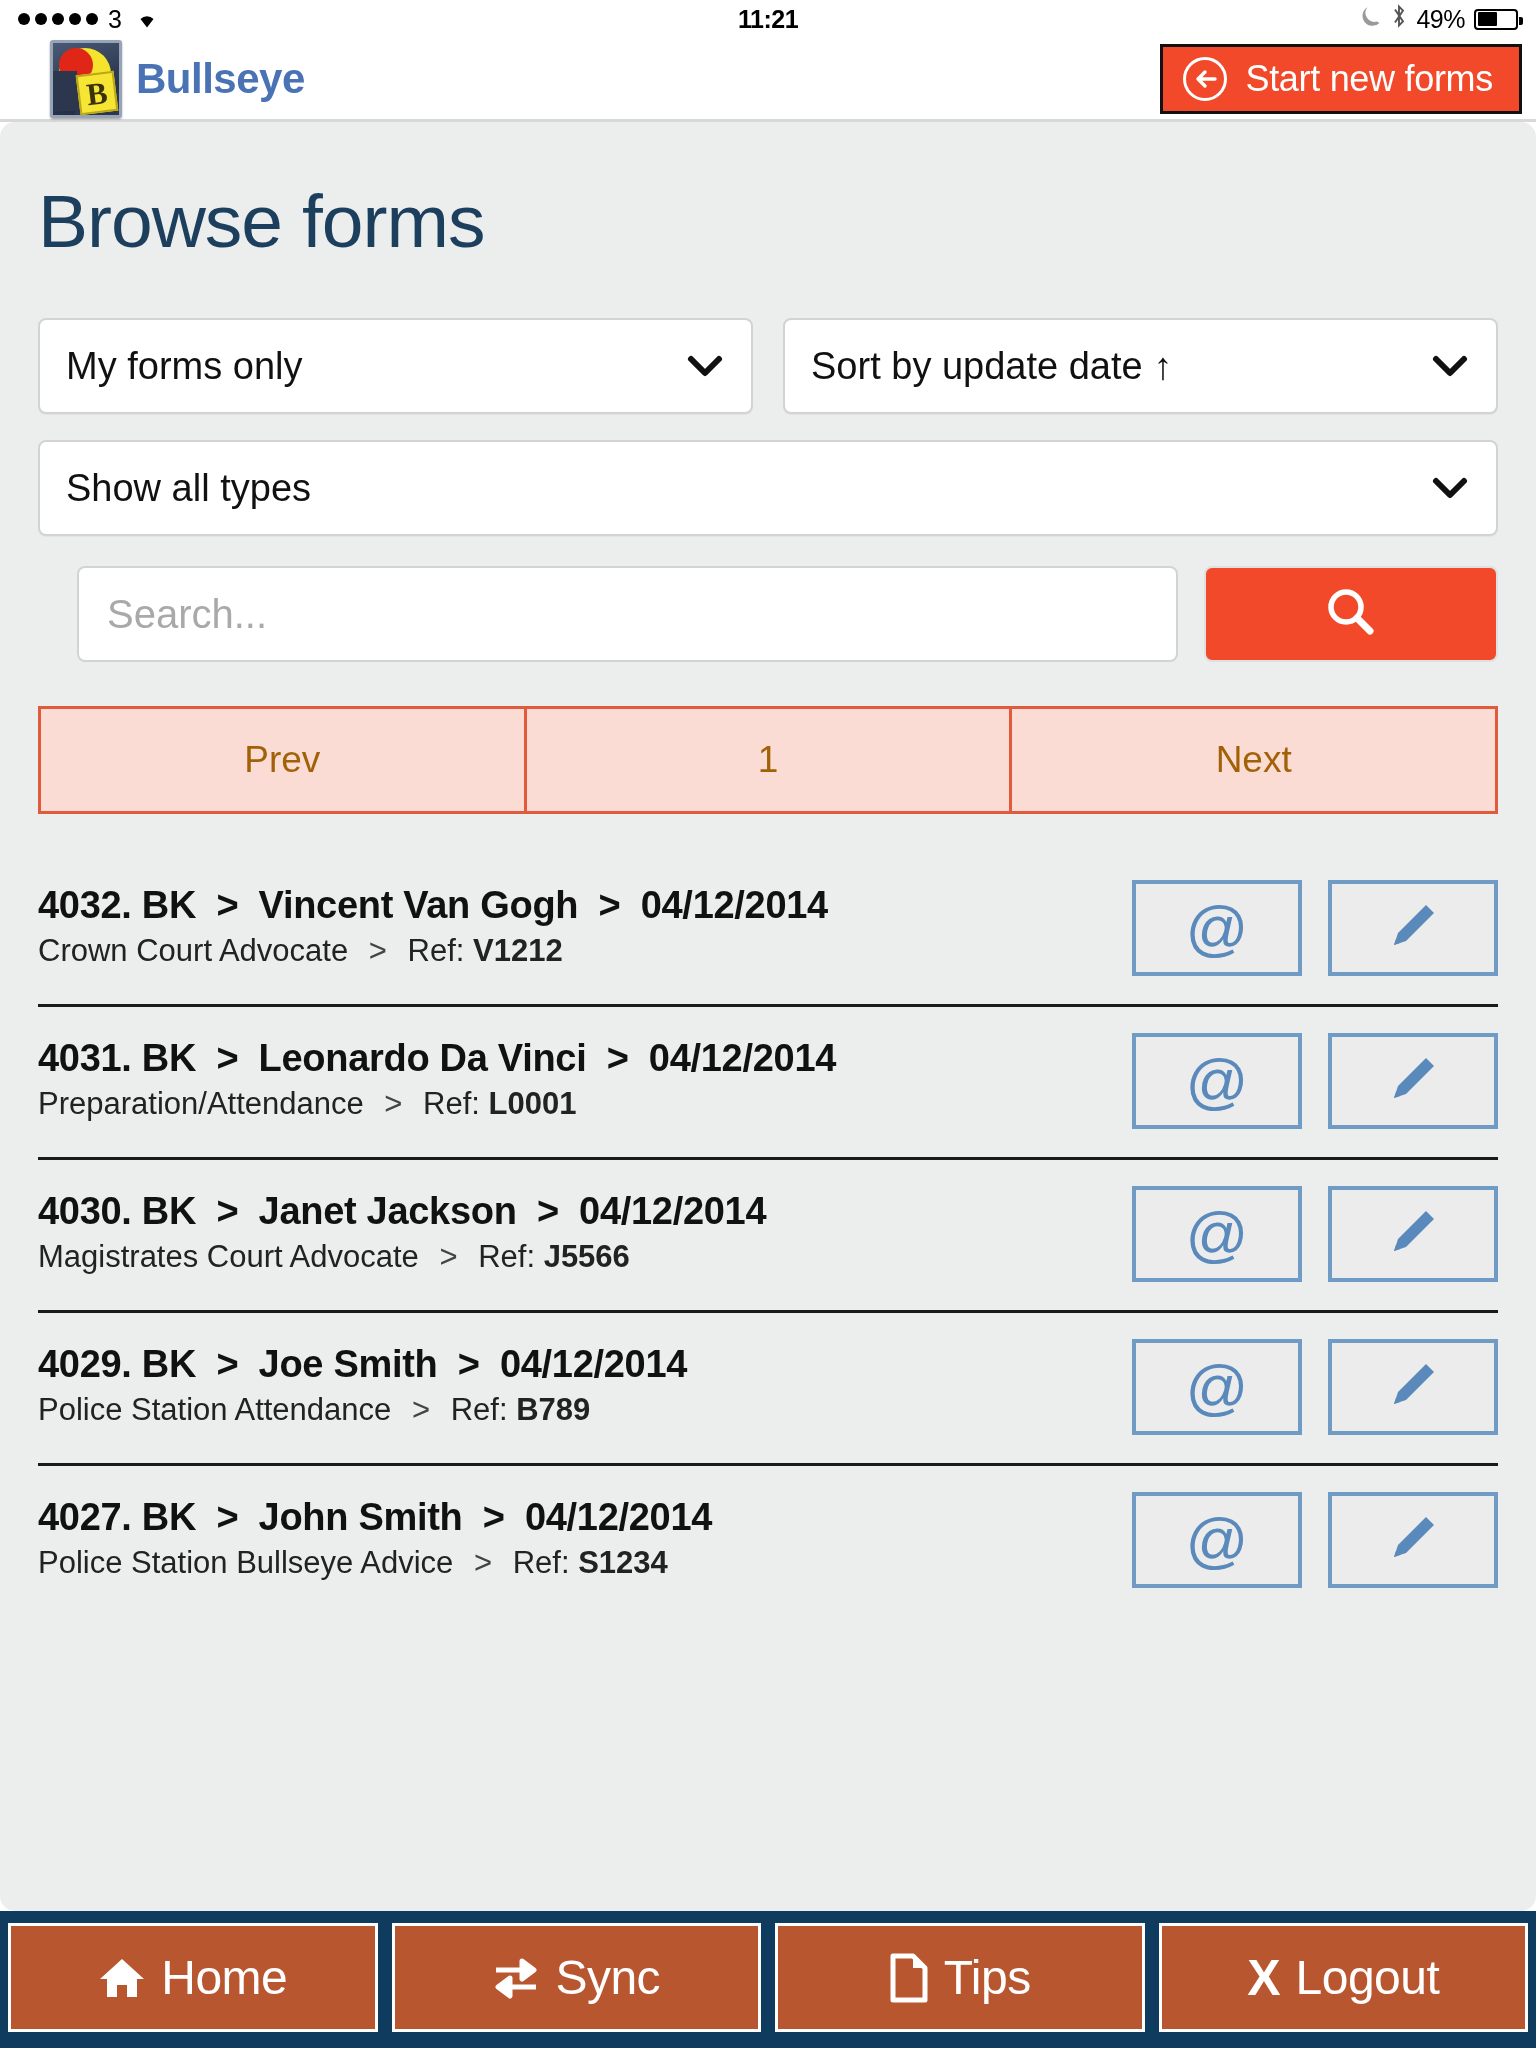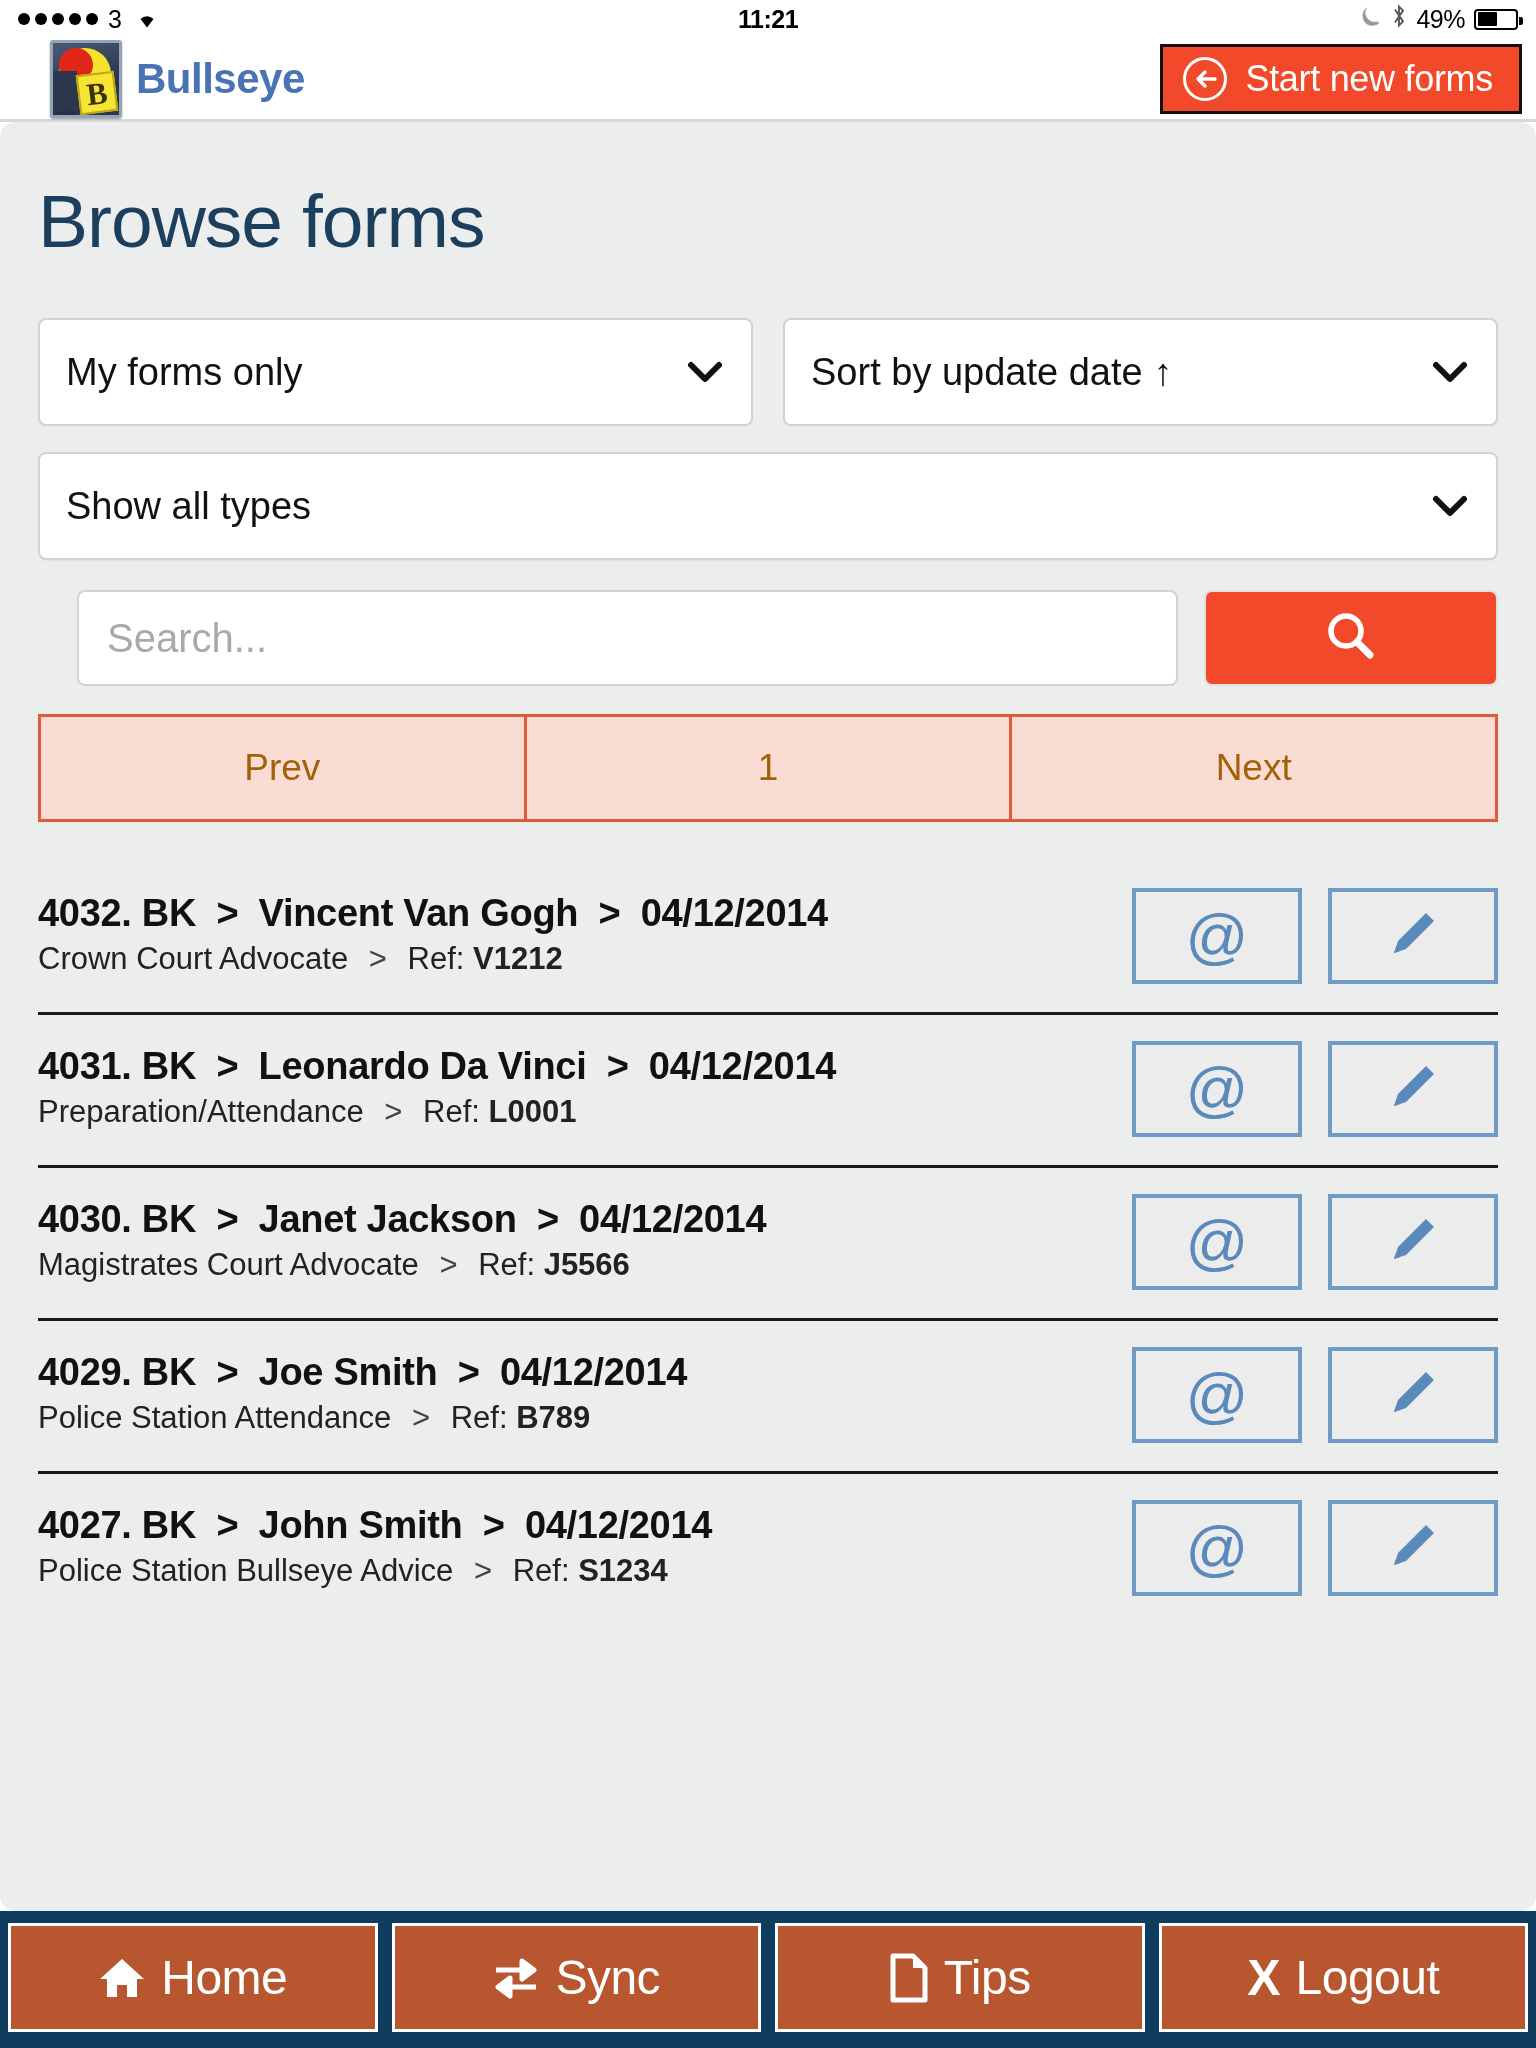--- a/index.html
+++ b/index.html
@@ -188,36 +188,36 @@
   
   .filter-row {
     display: flex;
     gap: 30px;
     margin-bottom: 26px;
   }
   .select {
     background: #fff;
     border: 2px solid #d3d3d3;
     border-radius: 8px;
-    height: 108px;
+    height: 96px;
     display: flex;
     align-items: center;
     padding: 12px 26px;
     font-size: 38px;
     color: #111;
     position: relative;
     cursor: pointer;
     box-shadow: 0 1px 0 rgba(0,0,0,.04);
   }
   .select.half { flex: 1 1 0; }
   .select.full { width: 100%; margin-bottom: 30px; gap: 46px; }
   .select .chev { margin-left: auto; }
 
   
-  .search-row { display: flex; gap: 26px; margin-bottom: 28px; padding-left: 39px; }
+  .search-row { display: flex; gap: 26px; margin-bottom: 44px; padding-left: 39px; }
   .search-input {
     flex: 1 1 auto;
     height: 96px;
     background: #fff;
     border: 2px solid #d3d3d3;
     border-radius: 8px;
     font-size: 40px;
     padding: 0 28px;
     color: #111;
     font-family: "Liberation Sans", sans-serif;

